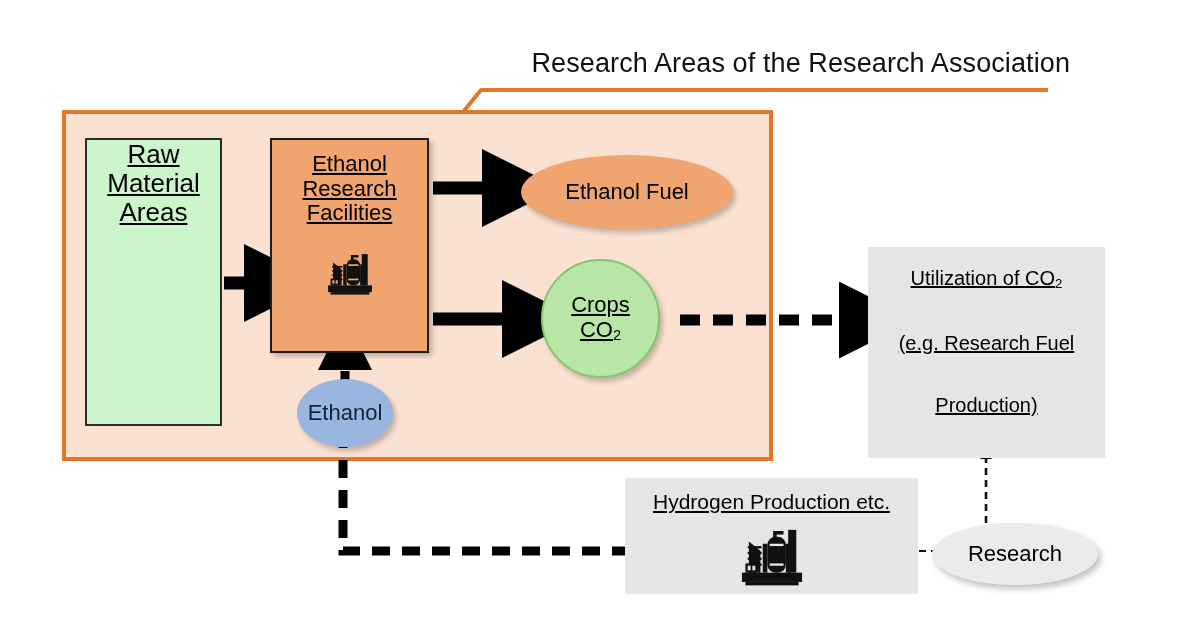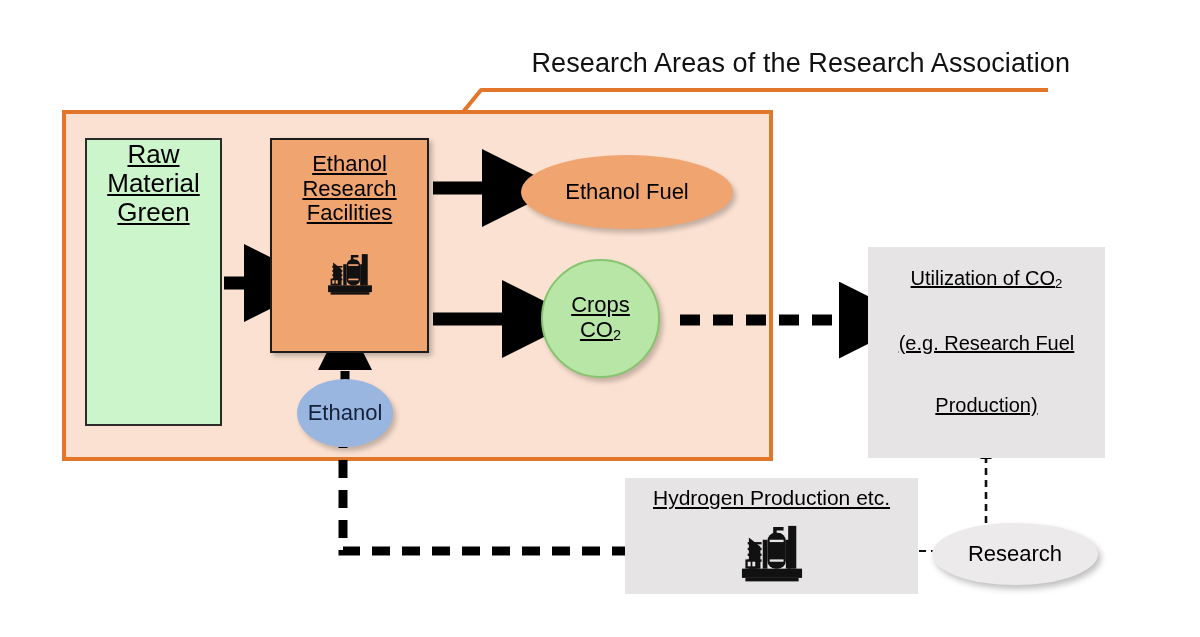--- a/index.html
+++ b/index.html
@@ -94,21 +94,21 @@
     padding-top: 20px;
     gap: 40px;
   }
   #hydrogen-production-box {
     left: 625px;
     top: 478px;
     width: 293px;
     height: 116px;
     background: #e6e4e5;
     font-size: 21px;
-    justify-content: flex-start;
+    justify-content: center;
     padding-top: 8px;
   }
 
   
   .ellipse {
     position: absolute;
     display: flex;
     align-items: center;
     justify-content: center;
     text-align: center;
@@ -205,21 +205,21 @@
     <line x1="938" y1="551" x2="830" y2="551" stroke="#111111" stroke-width="2.2" stroke-dasharray="7 5"></line>
 
     <line x1="986" y1="523" x2="986" y2="456" stroke="#111111" stroke-width="2.6" stroke-dasharray="7 5" marker-end="url(#arrowThin)"></line>
   </svg>
 
   <div id="diagram-title">Research Areas of the Research Association</div>
 
   <div class="node" id="raw-material-box">
     <span class="line-row">Raw</span>
     <span class="line-row">Material</span>
-    <span class="line-row">Green</span>
+    <span class="line-row">Areas</span>
   </div>
 
   <div class="node" id="ethanol-facilities-box">
     <span class="line-row">Ethanol</span>
     <span class="line-row">Research</span>
     <span class="line-row">Facilities</span>
     <svg class="plant-icon" id="ethanol-plant-icon" width="54" height="54" viewBox="0 0 64 64" xmlns="http://www.w3.org/2000/svg">
       <g fill="#111111">
         <rect x="46" y="12" width="7" height="37"></rect>
         <path d="M33 13 h9 v3 h-6 v8 h-3 z"></path>

